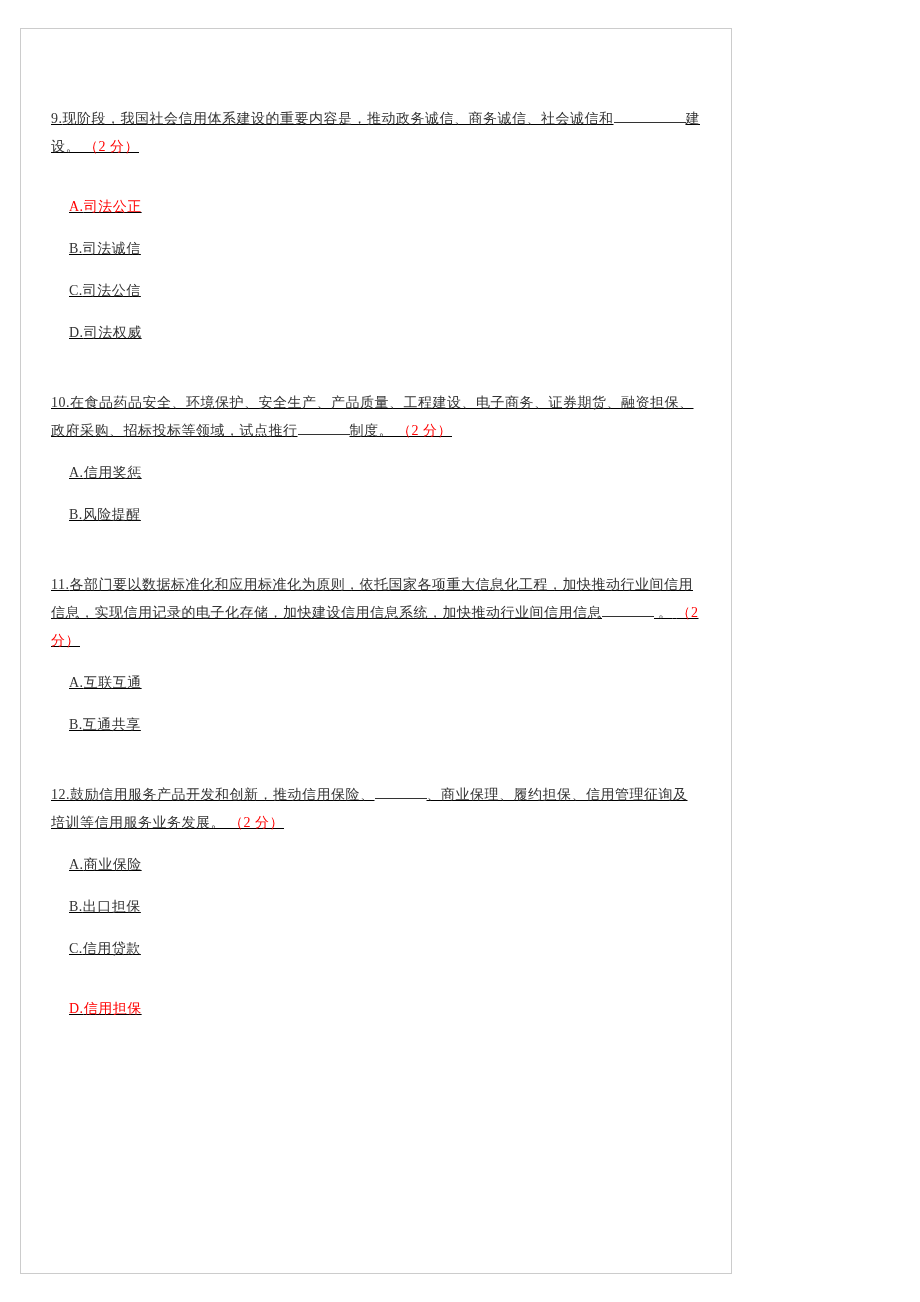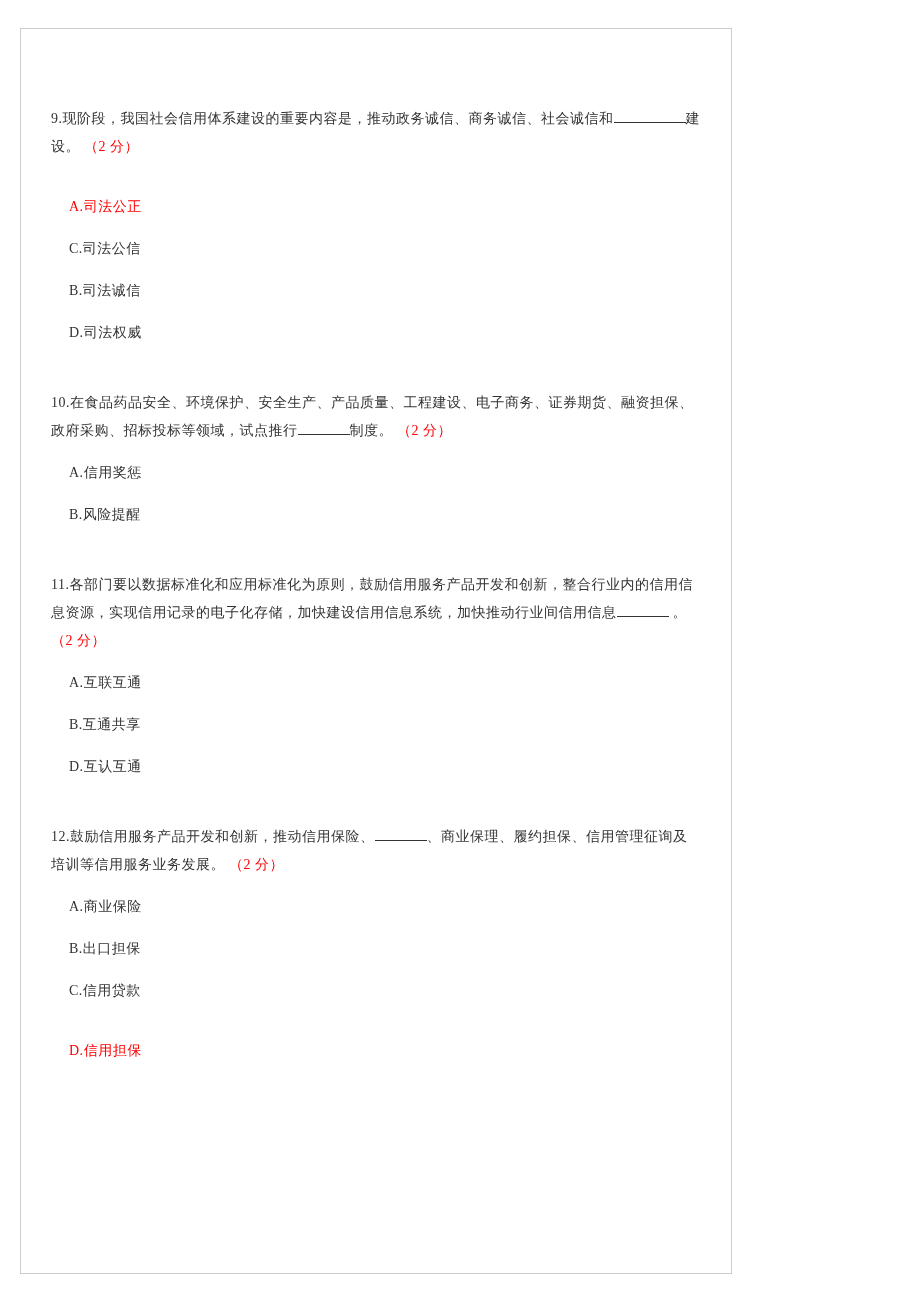--- a/index.html
+++ b/index.html
@@ -6,20 +6,21 @@
     margin: 0;
     padding: 0;
     background: #fff;
     font-family: "SimSun", "宋体", serif;
   }
   .outer {
     width: 740px;
     min-height: 1302px;
     box-sizing: border-box;
     padding: 28px 8px 28px 20px;
+    text-decoration: underline;
   }
   .frame {
     border: 1px solid #ccc;
     min-height: 1246px;
     box-sizing: border-box;
     padding: 76px 30px 30px 30px;
     font-size: 14px;
     line-height: 2;
     color: #333;
     letter-spacing: 0.5px;
@@ -49,40 +50,39 @@
 </head>
 <body>
 
 <div class="outer">
   <div class="frame">
 
     <p class="qtext">
       <span>9.</span><span>现阶段，我国社会信用体系建设的重要内容是，推动政务诚信、商务诚信、社会诚信和</span><span class="blank" style="width:72px"></span><span>建设。</span> <span class="points">（2 分）</span>
     </p>
     <p class="opt highlight"><span>A.</span><span>司法公正</span></p>
+    <p class="opt"><span>B.</span><span>司法诚信</span></p>
     <p class="opt"><span>C.</span><span>司法公信</span></p>
-    <p class="opt"><span>B.</span><span>司法诚信</span></p>
     <p class="opt"><span>D.</span><span>司法权威</span></p>
 
     <div class="spacer"></div>
 
     <p class="qtext">
       <span>10.</span><span>在食品药品安全、环境保护、安全生产、产品质量、工程建设、电子商务、证券期货、融资担保、政府采购、招标投标等领域，试点推行</span><span class="blank" style="width:52px"></span><span>制度。</span> <span class="points">（2 分）</span>
     </p>
     <p class="opt"><span>A.</span><span>信用奖惩</span></p>
     <p class="opt"><span>B.</span><span>风险提醒</span></p>
 
     <div class="spacer"></div>
 
     <p class="qtext">
-      <span>11.</span><span>各部门要以数据标准化和应用标准化为原则，鼓励信用服务产品开发和创新，整合行业内的信用信息资源，实现信用记录的电子化存储，加快建设信用信息系统，加快推动行业间信用信息</span><span class="blank" style="width:52px"></span><span> 。</span> <span class="points">（2 分）</span>
+      <span>11.</span><span>各部门要以数据标准化和应用标准化为原则，依托国家各项重大信息化工程，加快推动行业间信用信息，实现信用记录的电子化存储，加快建设信用信息系统，加快推动行业间信用信息</span><span class="blank" style="width:52px"></span><span> 。</span> <span class="points">（2 分）</span>
     </p>
     <p class="opt"><span>A.</span><span>互联互通</span></p>
     <p class="opt"><span>B.</span><span>互通共享</span></p>
-    <p class="opt"><span>D.</span><span>互认互通</span></p>
 
     <div class="spacer"></div>
 
     <p class="qtext">
       <span>12.</span><span>鼓励信用服务产品开发和创新，推动信用保险、</span><span class="blank" style="width:52px"></span><span>、商业保理、履约担保、信用管理征询及培训等信用服务业务发展。</span> <span class="points">（2 分）</span>
     </p>
     <p class="opt"><span>A.</span><span>商业保险</span></p>
     <p class="opt"><span>B.</span><span>出口担保</span></p>
     <p class="opt"><span>C.</span><span>信用贷款</span></p>
     <p class="opt highlight"><span>D.</span><span>信用担保</span></p>

